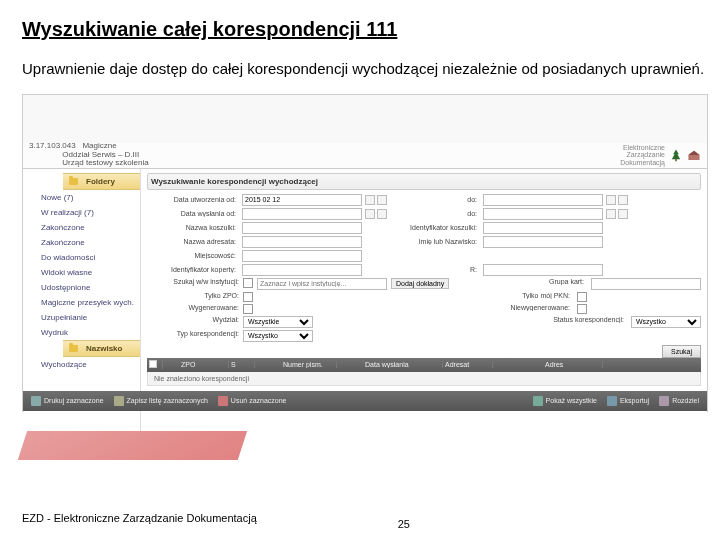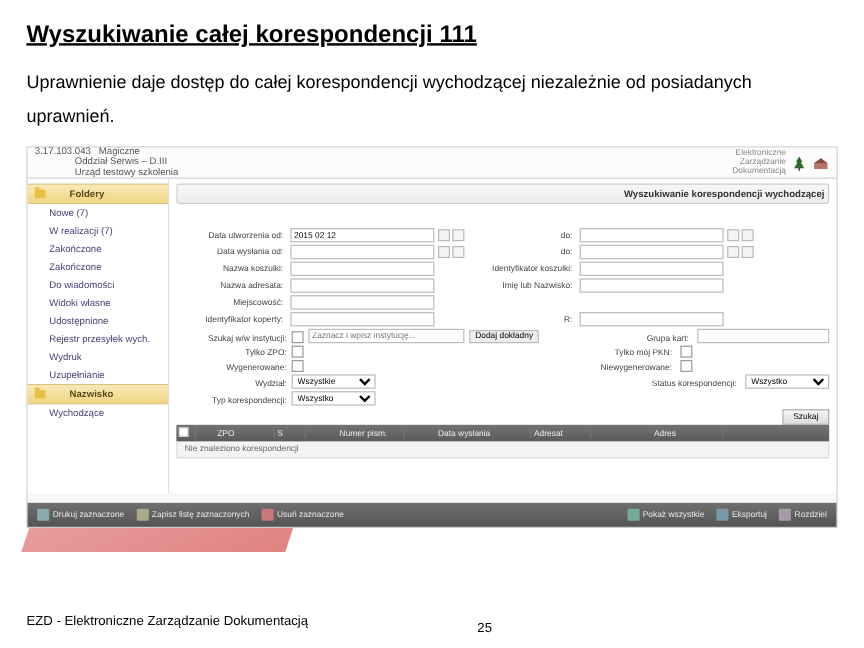--- a/index.html
+++ b/index.html
@@ -1,40 +1,40 @@
 <!DOCTYPE html>
 <html><head>
 <meta charset="utf-8">
 <style>
   * { box-sizing: border-box; margin: 0; padding: 0; }
   body { font-family: Arial, sans-serif; background: #fff; width: 720px; height: 540px; position: relative; overflow: hidden; }
-  .slide { padding: 18px 22px 0 22px; }
+  .slide { padding: 18px 12px 0 22px; }
   h1 { font-size: 20px; font-weight: bold; text-decoration: underline; margin-bottom: 14px; color: #000; }
   .desc { font-size: 15px; line-height: 1.9; margin-bottom: 10px; color: #000; }
   .app { border: 1px solid #ccc; background: #f8f8f8; font-size: 8px; color: #444; height: 318px; position: relative; margin-top: 4px; }
-  .topbar { height: 26px; background: #fcfcfc; border-bottom: 1px solid #ccc; display: flex; justify-content: space-between; align-items: center; padding: 0 6px; }
+  .topbar { height: 26px; background: #fcfcfc; border-bottom: 1px solid #ccc; display: flex; justify-content: space-between; align-items: center; padding: 0 6px; margin-top: 48px; }
   .topbar-left { font-size: 8px; color: #555; line-height: 1.1; }
   .topbar-right { display: flex; align-items: center; gap: 4px; font-size: 7px; color: #888; }
   .logo-tree { width: 14px; height: 14px; }
   .logo-house { width: 14px; height: 12px; }
   .body-row { display: flex; height: 262px; }
   .sidebar { width: 118px; background: #fff; border-right: 1px solid #ddd; padding: 4px 0; }
-  .side-hdr { background: linear-gradient(#f8e9b8,#f0d582); color: #5a4a1a; font-weight: bold; padding: 3px 6px; font-size: 8px; display: flex; align-items: center; gap: 20px; border-top: 1px solid #d9c47a; border-bottom: 1px solid #d9c47a; }
+  .side-hdr { background: linear-gradient(#f8e9b8,#f0d582); color: #5a4a1a; font-weight: bold; padding: 3px 6px; font-size: 8px; display: flex; align-items: center; gap: 8px; border-top: 1px solid #d9c47a; border-bottom: 1px solid #d9c47a; margin-left: 40px; }
   .side-hdr.grey { background: linear-gradient(#f5f5f5,#e3e3e3); color: #555; border-color: #ccc; }
   .side-item { padding: 3px 6px 3px 18px; font-size: 8px; color: #447; cursor: pointer; white-space: nowrap; overflow: hidden; }
   .main { flex: 1; background: #fff; padding: 4px 6px; }
-  .panel-title { background: linear-gradient(#f7f7f7,#ececec); border: 1px solid #ccc; border-radius: 2px; text-align: right; font-weight: bold; font-size: 8px; padding: 3px; margin-bottom: 20px; color: #333; }
+  .panel-title { background: linear-gradient(#f7f7f7,#ececec); border: 1px solid #ccc; border-radius: 2px; text-align: left; font-weight: bold; font-size: 8px; padding: 3px; margin-bottom: 4px; color: #333; }
   .form-grid { display: grid; grid-template-columns: 92px 120px 28px 84px 120px 28px; row-gap: 2px; column-gap: 3px; align-items: center; font-size: 7px; color: #444; }
   .lbl { text-align: right; padding-right: 3px; white-space: nowrap; overflow: hidden; }
   .inp { height: 12px; border: 1px solid #bbb; background: #fff; font-size: 7px; padding: 0 2px; width: 100%; }
   .iconcell { display: flex; gap: 2px; }
   .mini-icon { width: 10px; height: 10px; border: 1px solid #bbb; background: #f4f4f4; }
   .chk { width: 10px; height: 10px; border: 1px solid #999; background: #fff; display: inline-block; }
   .sel { height: 12px; border: 1px solid #bbb; background: #fff; font-size: 7px; width: 70px; }
-  .row-flex { display: flex; align-items: flex-end; gap: 4px; margin-top: 2px; font-size: 7px; color: #444; }
+  .row-flex { display: flex; align-items: flex-start; gap: 4px; margin-top: 2px; font-size: 7px; color: #444; }
   .row-flex .lbl2 { width: 92px; text-align: right; }
   .row-flex .spacer { flex: 1; }
   .dodaj { background: #eee; border: 1px solid #bbb; padding: 1px 4px; font-size: 7px; }
   .btn-szukaj { float: right; margin-top: 3px; background: linear-gradient(#f5f5f5,#ddd); border: 1px solid #aaa; padding: 2px 8px; font-size: 7px; cursor: pointer; }
   .table-hdr { clear: both; margin-top: 16px; background: linear-gradient(#737373,#5a5a5a); color: #eee; display: grid; grid-template-columns: 16px 16px 50px 26px 26px 56px 26px 80px 50px 50px 60px; font-size: 7px; height: 14px; align-items: center; }
   .table-hdr > div { padding: 0 2px; border-right: 1px solid #777; white-space: nowrap; overflow: hidden; }
   .no-results { background: #f3f3f3; color: #666; font-size: 7px; padding: 3px 6px; border: 1px solid #ddd; border-top: none; }
   .action-bar { background: linear-gradient(#6f6f6f,#545454); height: 20px; display: flex; align-items: center; gap: 10px; padding: 0 8px; position: absolute; bottom: 0; left: 0; right: 0; }
   .action { display: flex; align-items: center; gap: 3px; color: #e8e8e8; font-size: 7px; cursor: pointer; }
   .action .ic { width: 10px; height: 10px; background: #9ab; border-radius: 1px; }
@@ -93,23 +93,23 @@
             <span class="folder-icon"></span>
             <span>Foldery</span>
           </div>
         <div class="side-item">Nowe (7)</div>
         <div class="side-item">W realizacji (7)</div>
         <div class="side-item">Zakończone</div>
         <div class="side-item">Zakończone</div>
         <div class="side-item">Do wiadomości</div>
         <div class="side-item">Widoki własne</div>
         <div class="side-item">Udostępnione</div>
-        <div class="side-item">Rejestr przesyłek wych.</div>
+        <div class="side-item">Magiczne przesyłek wych.</div>
+        <div class="side-item">Uzupełnianie</div>
         <div class="side-item">Wydruk</div>
-        <div class="side-item">Uzupełnianie</div>
         <div class="side-hdr">
             <span class="folder-icon"></span>
             <span>Nazwisko</span>
           </div>
         <div class="side-item">Wychodzące</div>
       </div>
 
       <div class="main">
         <div class="panel-title">Wyszukiwanie korespondencji wychodzącej</div>
 

